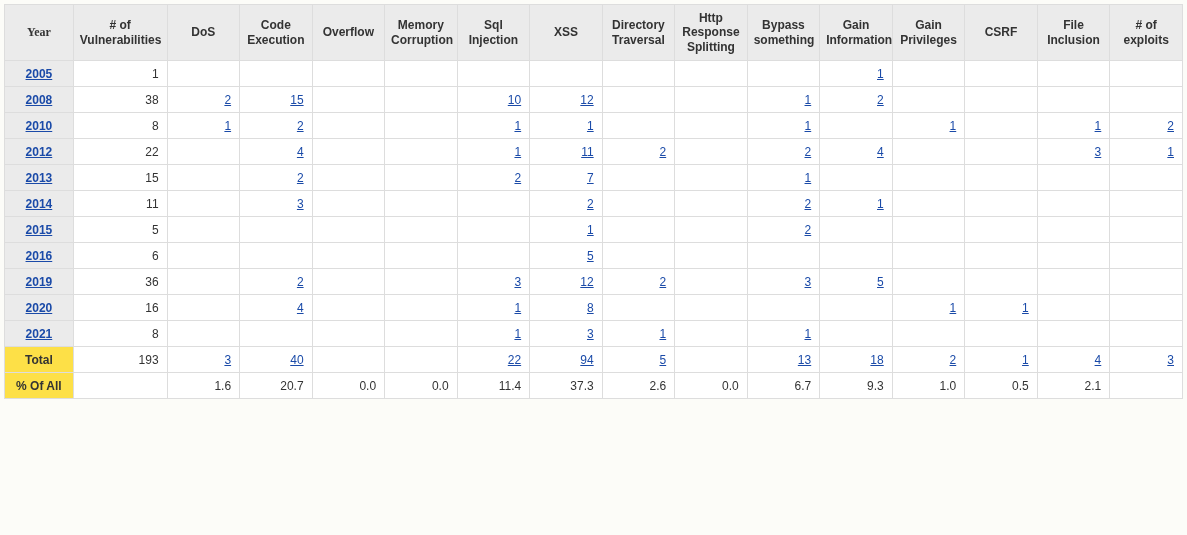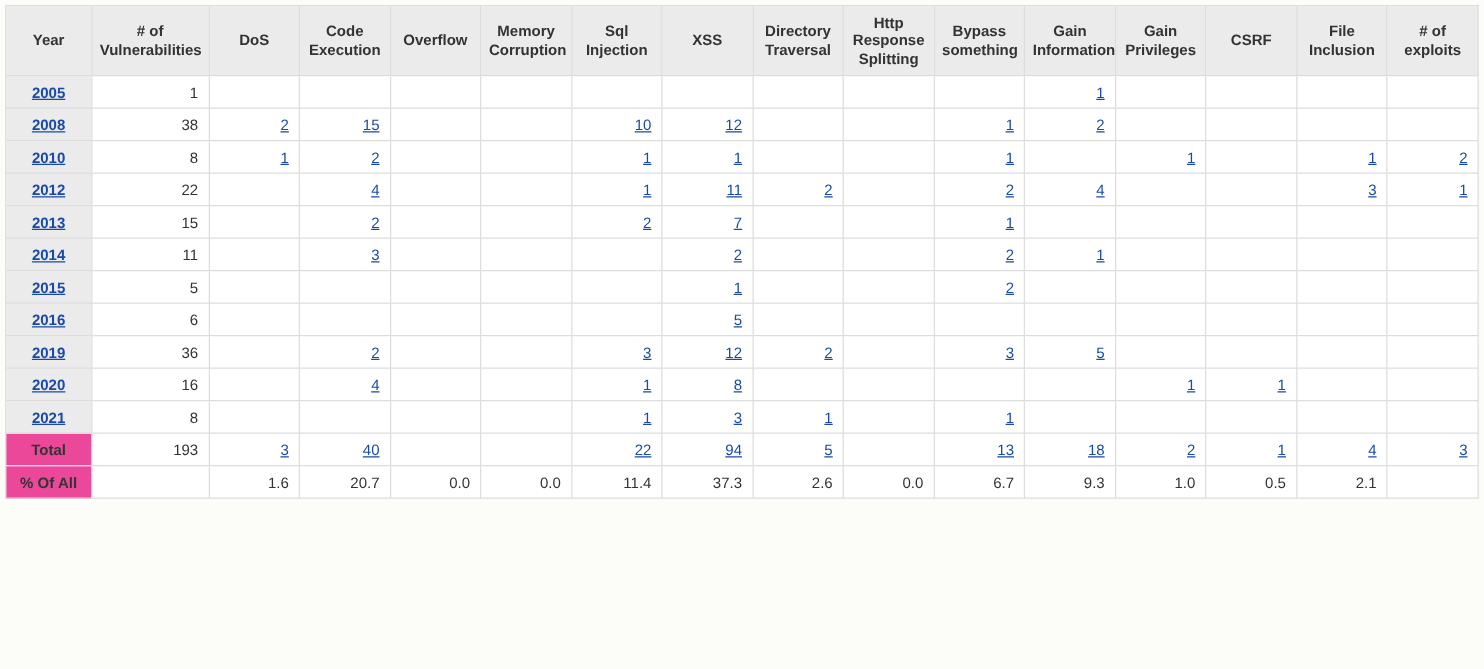--- a/index.html
+++ b/index.html
@@ -38,29 +38,29 @@
     td.year-cell {
       background: #ebebeb;
       font-weight: bold;
       margin-top: 12px;
     }
     td.num {
       text-align: right;
       padding-right: 8px;
     }
     td.label-cell {
-      background: #ec4899;
+      background: #fde047;
       font-weight: bold;
     }
     a {
       color: #1a4aa8;
       text-decoration: underline;
       cursor: pointer;
     }
-    .col-year   { width: 5.5%; }
+    .col-year   { width: 5.5%; font-family: Liberation Serif, serif; }
     .col-vuln   { width: 7.5%; }
     .col-std    { width: 5.8%; }
   </style>
 </head>
 <body>
 
 <table>
   <thead>
     <tr id="header-row">
         <th class="col-year">Year</th>

